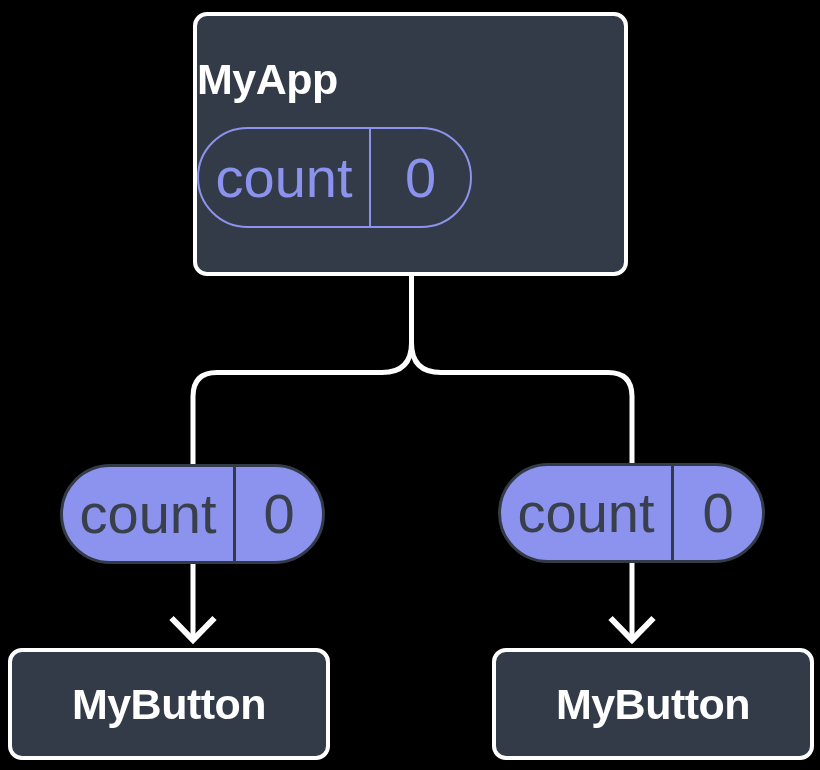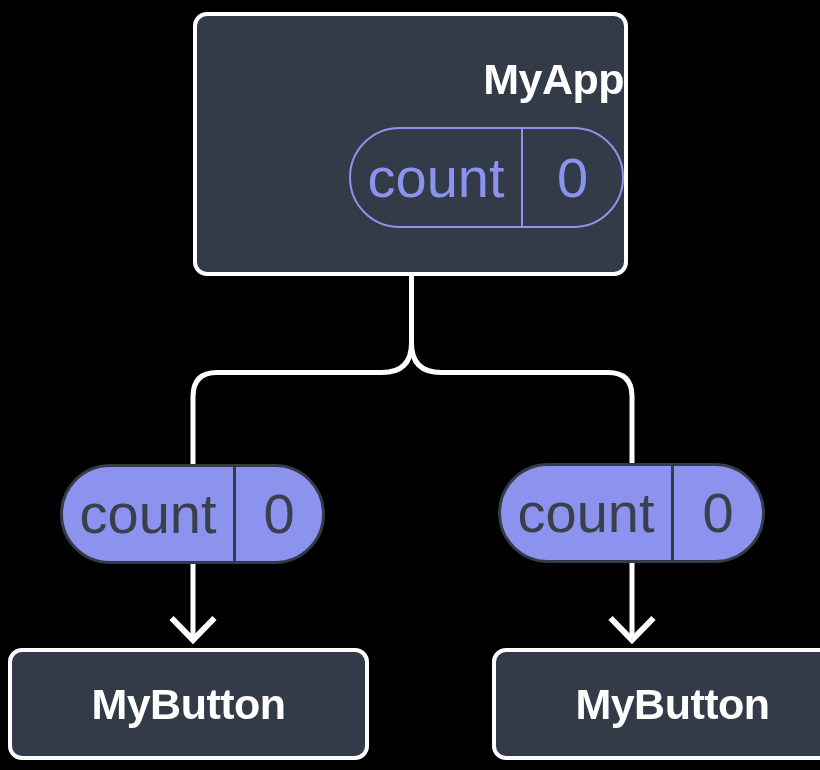--- a/index.html
+++ b/index.html
@@ -50,27 +50,27 @@
     font-weight: 600;
     letter-spacing: -0.5px;
     line-height: 1;
     text-align: center;
   }
   .root-node {
     left: 193px; top: 12px;
     width: 435px; height: 264px;
     display: flex;
     flex-direction: column;
-    align-items: flex-end;
+    align-items: flex-start;
     justify-content: flex-start;
     padding-top: 42px;
     gap: 26px;
   }
   .leaf-node {
-    width: 361px; height: 112px;
+    width: 322px; height: 112px;
     display: flex;
     align-items: center;
     justify-content: center;
   }
   .leaf-node.left  { left: 8px;   top: 648px; }
   .leaf-node.right { left: 492px; top: 648px; }
 
   .pill {
     display: flex;
     border-radius: 999px;

